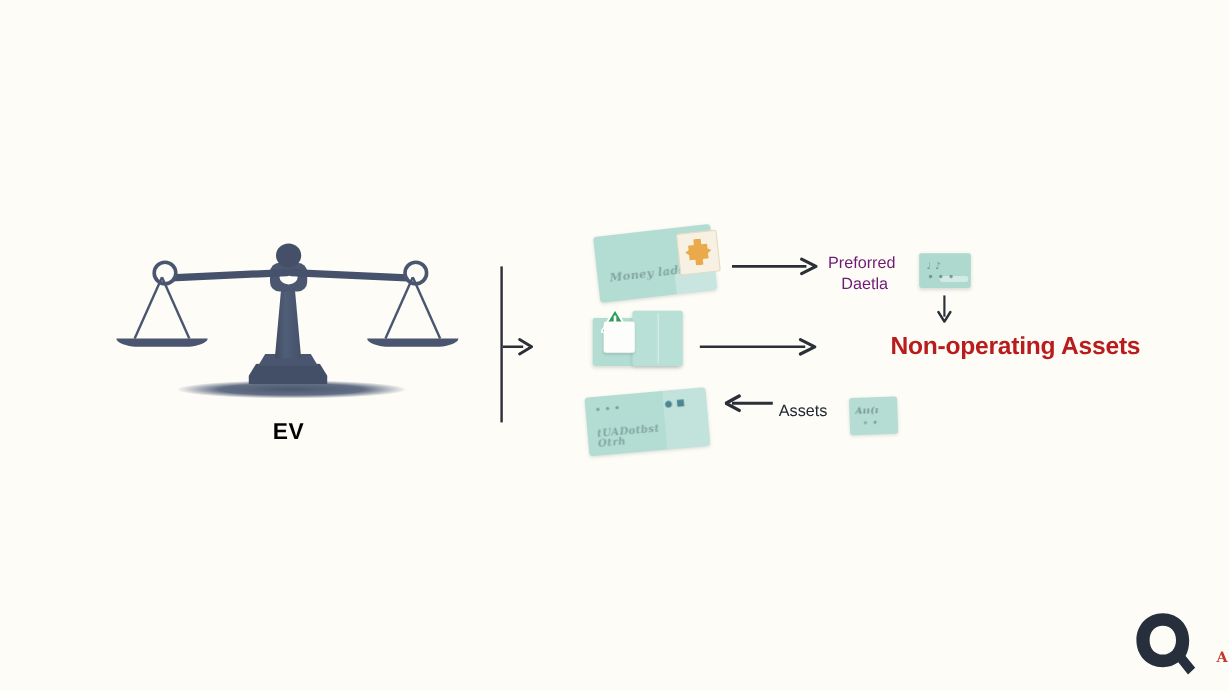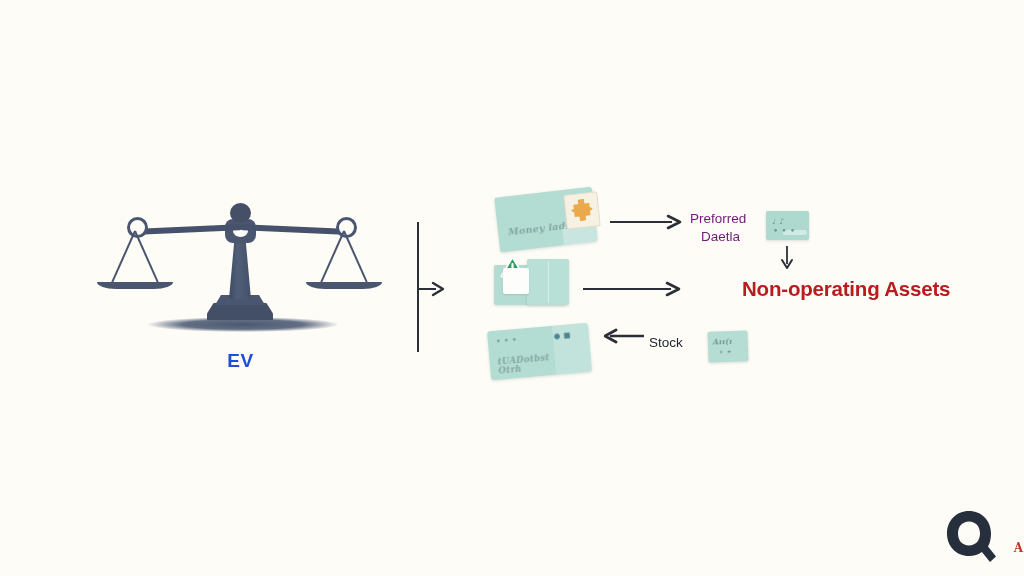--- a/index.html
+++ b/index.html
@@ -78,21 +78,21 @@
   .pan-dish {
     width: 76px; height: 7px;
     background: #4a5670;
     border-radius: 0 0 38px 38px / 0 0 14px 14px;
   }
   .v-line { position:absolute; background:#4a5670; width:2px; height:56px; }
 
   #ev-label {
     left: 0px; top: 155px; width: 245px;
     text-align: center;
-    font-size: 19px; font-weight: 700; color: #1d4ed8;
+    font-size: 19px; font-weight: 700; color: #000000;
     letter-spacing: .5px;
   }
 
   
   #divider {
     left: 417px; top: 222px; width: 2px; height: 130px;
     background: #2b2f38;
   }
   #divider-arrow { left: 419px; top: 281px; }
 
@@ -319,21 +319,21 @@
     <div class="scribble" style="left:66px; top:6px; font-size:7.5px; color:#2f6f80; opacity:.8;">●&nbsp;■</div>
   </div>
 
   <div class="abs" style="left:604px; top:328px;">
     <svg class="arrow-svg" width="42" height="16" viewBox="0 0 42 16">
       <line x1="40" y1="8" x2="6" y2="8" stroke="#2b2f38" stroke-width="2.4"></line>
       <path d="M12 2 L1 8 L12 14" fill="none" stroke="#2b2f38" stroke-width="2.8" stroke-linecap="round" stroke-linejoin="round"></path>
     </svg>
   </div>
 
-  <div class="abs" id="label-debt">Stock</div>
+  <div class="abs" id="label-debt">Assets</div>
 
   <div class="abs card" id="mini-card-bottom">
     <div class="scribble" style="left:5px; top:6px; font-size:7.5px; opacity:.75;">Aıı(ı</div>
     <div class="scribble" style="left:11px; top:16px; font-size:7.5px; opacity:.75;">∘ ⋆</div>
   </div>
 
   <div class="abs" id="logo">
     <svg width="62" height="62" viewBox="0 0 62 62">
       <path d="M31 6 C18.3 6 9 15.6 9 28.5 C9 41.4 18.3 51 31 51
                C36 51 40.4 49.5 43.9 46.9 L52 57 L58 51.4 L50 41.6

